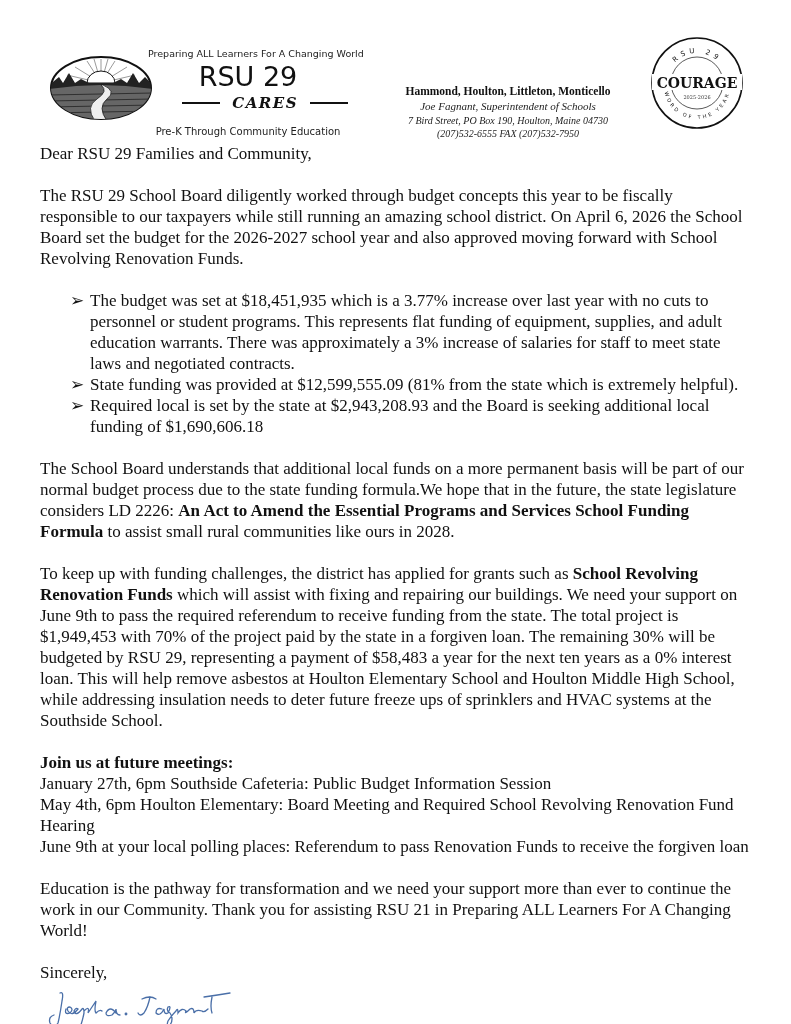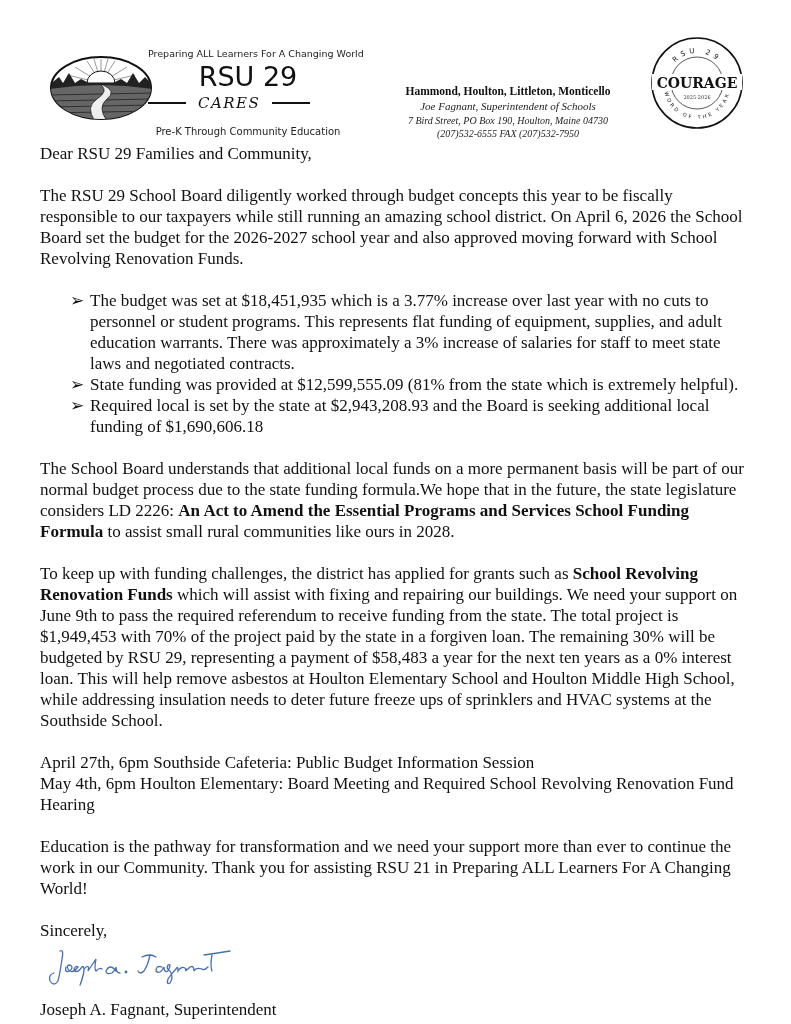--- a/index.html
+++ b/index.html
@@ -4,21 +4,21 @@
 <style>
   * { margin: 0; padding: 0; box-sizing: border-box; }
   html, body { width: 791px; height: 1024px; background: #ffffff; overflow: hidden; }
   body { position: relative; font-family: "Liberation Serif", serif; color: #111; }
 
   .letterhead { position: absolute; left: 0; top: 0; width: 791px; height: 140px; padding-left: 34px; }
   .logo-oval { position: absolute; left: 49px; top: 55px; width: 104px; height: 66px; }
   .brand { position: absolute; left: 148px; top: 48px; width: 200px; text-align: center; font-family: "DejaVu Sans", sans-serif; }
   .brand-tagline { font-size: 9.5px; color: #222; white-space: nowrap; }
   .brand-name { font-size: 27px; line-height: 30px; margin-top: 3px; color: #111; font-weight: normal; }
-  .brand-cares-row { display: flex; align-items: center; justify-content: flex-start; gap: 12px; margin-top: 2px; }
+  .brand-cares-row { display: flex; align-items: center; justify-content: flex-end; gap: 12px; margin-top: 2px; font-weight: bold; }
   .brand-rule { width: 38px; height: 2px; background: #111; }
   .brand-cares { font-family: "DejaVu Serif", serif; font-style: italic; font-size: 15px; letter-spacing: 1.5px; }
   .brand-sub { font-size: 10px; color: #222; margin-top: 14px; white-space: nowrap; }
 
   .addr { position: absolute; left: 384px; top: 46px; width: 248px; text-align: center; font-family: "Liberation Serif", serif; }
   .addr-towns { font-weight: bold; font-size: 11.5px; line-height: 15px; margin-top: 38px; }
   .addr-supt { font-style: italic; font-size: 11px; line-height: 15px; color: #222; }
   .addr-line { font-size: 10px; line-height: 13px; color: #222; font-style: italic; }
 
   .seal { position: absolute; left: 650px; top: 36px; width: 94px; height: 94px; }
@@ -114,22 +114,24 @@
   <ul class="highlights">
     <li><span class="arrow">➢</span><span>The budget was set at $18,451,935 which is a 3.77% increase over last year with no cuts to personnel or student programs. This represents flat funding of equipment, supplies, and adult education warrants. There was approximately a 3% increase of salaries for staff to meet state laws and negotiated contracts.</span></li>
     <li><span class="arrow">➢</span><span>State funding was provided at $12,599,555.09 (81% from the state which is extremely helpful).</span></li>
     <li><span class="arrow">➢</span><span>Required local is set by the state at $2,943,208.93 and the Board is seeking additional local funding of $1,690,606.18</span></li>
   </ul>
   <div class="gap"></div>
   <p><span>The School Board understands that additional local funds on a more permanent basis will be part of our normal budget process due to the state funding formula.We hope that in the future, the state legislature considers LD 2226: </span><span class="bold">An Act to Amend the Essential Programs and Services School Funding Formula</span><span> to assist small rural communities like ours in 2028.</span></p>
   <div class="gap"></div>
   <p><span>To keep up with funding challenges, the district has applied for grants such as </span><span class="bold">School Revolving Renovation Funds</span><span> which will assist with fixing and repairing our buildings. We need your support on June 9th to pass the required referendum to receive funding from the state. The total project is $1,949,453 with 70% of the project paid by the state in a forgiven loan. The remaining 30% will be budgeted by RSU 29, representing a payment of $58,483 a year for the next ten years as a 0% interest loan. This will help remove asbestos at Houlton Elementary School and Houlton Middle High School, while addressing insulation needs to deter future freeze ups of sprinklers and HVAC systems at the Southside School.</span></p>
   <div class="gap"></div>
-  <p>April 27th, 6pm Southside Cafeteria: Public Budget Information Session</p>
+  <p class="bold">Join us at future meetings:</p>
+  <p>January 27th, 6pm Southside Cafeteria: Public Budget Information Session</p>
   <p>May 4th, 6pm Houlton Elementary: Board Meeting and Required School Revolving Renovation Fund Hearing</p>
+  <p>June 9th at your local polling places: Referendum to pass Renovation Funds to receive the forgiven loan</p>
   <div class="gap"></div>
   <p>Education is the pathway for transformation and we need your support more than ever to continue the work in our Community. Thank you for assisting RSU 21 in Preparing ALL Learners For A Changing World!</p>
   <div class="gap"></div>
   <p>Sincerely,</p>
   <div class="sig">
     <svg width="190" height="44" viewBox="0 0 190 44">
       <g fill="none" stroke="#4a6fa8" stroke-width="1.3" stroke-linecap="round">
         <path d="M16 6 Q20 4 18 14 Q16 28 14 36 Q10 42 6 36 Q4 30 10 28"></path>
         <path d="M22 22 Q20 28 26 26 Q30 22 26 20 Q22 20 24 24 Q28 30 34 22 Q32 20 30 24 Q32 30 38 22 Q40 20 40 26 Q38 36 36 40 M40 24 Q46 18 44 26 Q48 20 52 14 Q50 24 52 26 Q56 22 58 24"></path>
         <path d="M72 26 Q66 18 62 26 Q62 30 68 28 Q72 24 72 22 Q72 28 76 28"></path>

